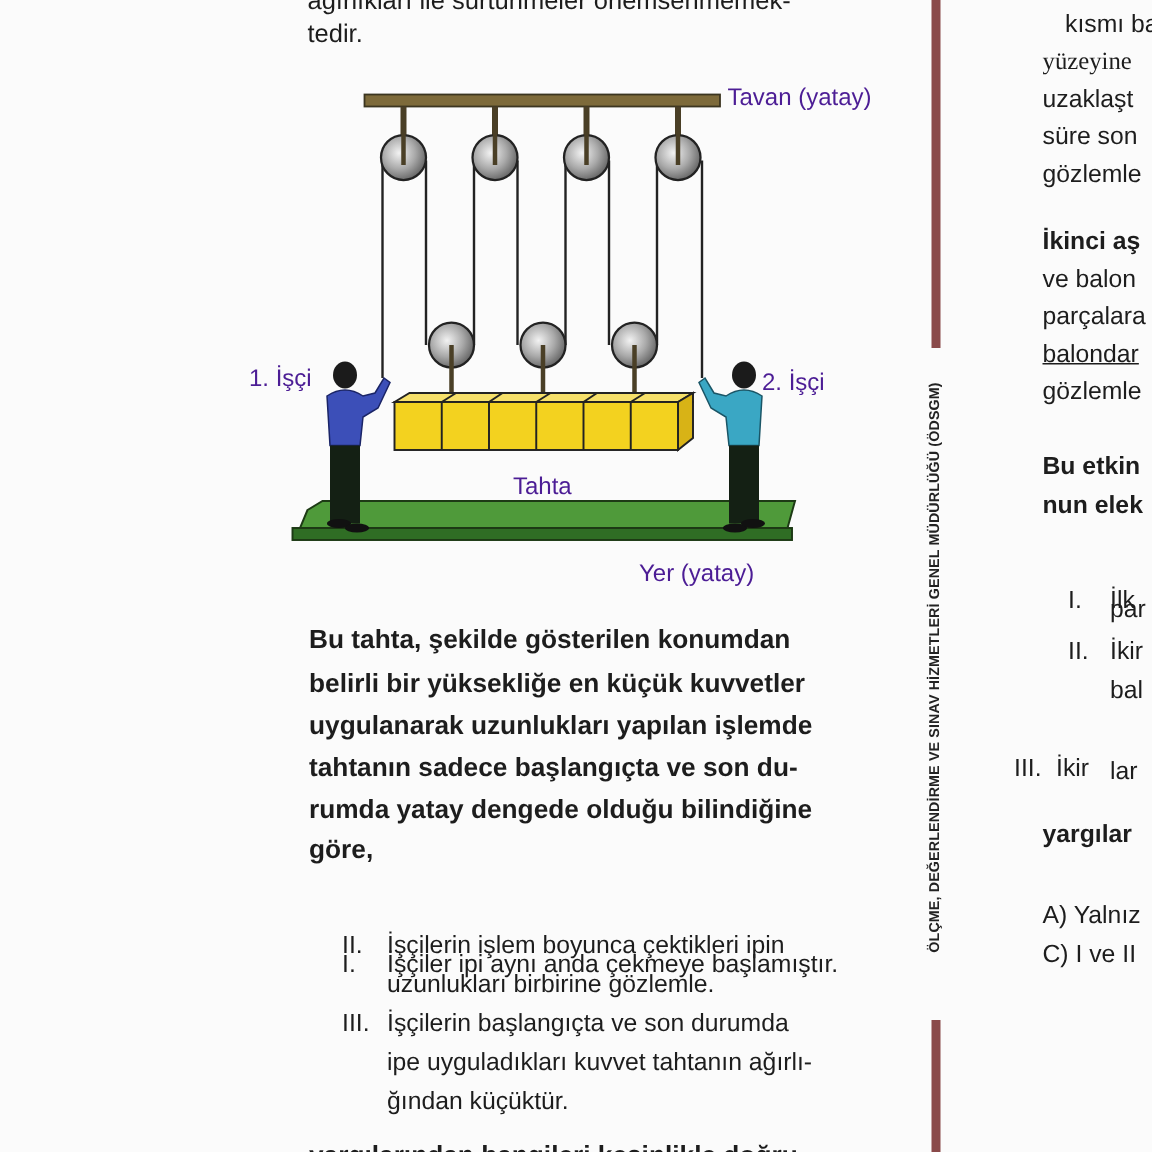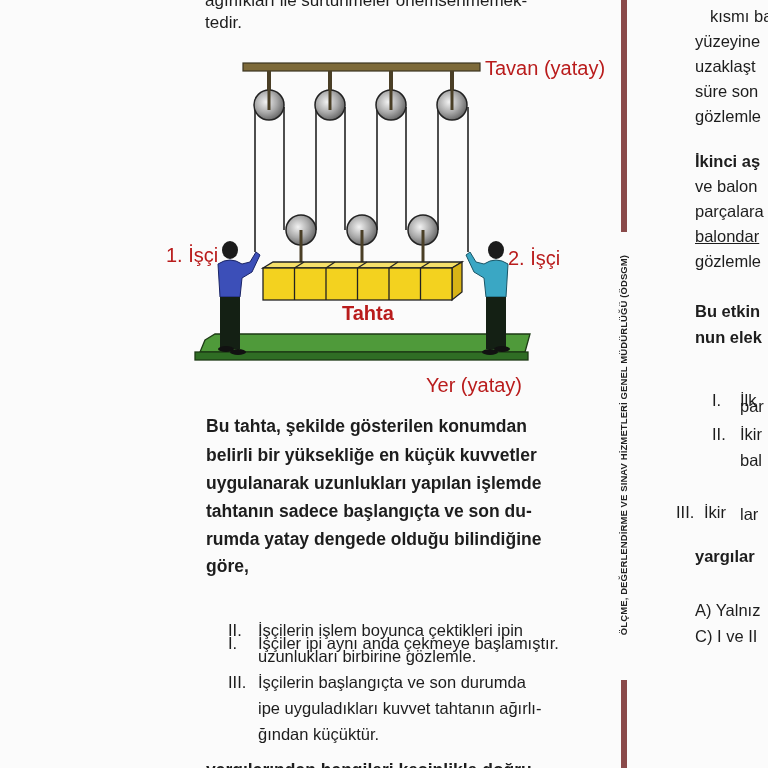--- a/index.html
+++ b/index.html
@@ -10,21 +10,21 @@
     color:#1d1d1d;
   }
   .abs { position:absolute; }
   .txt { font-size:17px; line-height:22px; white-space:nowrap; }
   .bold { font-weight:bold; }
   .top-line { left:205px; top:-10px; }
   .top-line2 { left:205px; top:12px; }
 
   
   #figure { position:absolute; left:160px; top:52px; width:450px; height:350px; }
-  .fig-label { position:absolute; font-size:20px; white-space:nowrap; color:#b91c1c; }
+  .fig-label { position:absolute; font-size:16px; white-space:nowrap; color:#4c1d95; }
 
   
   .q-line { left:206px; font-size:17.5px; font-weight:bold; line-height:26px; }
   .item { left:228px; font-size:16.5px; line-height:26px; }
   .item-num { display:inline-block; width:30px; }
   .item-cont { left:258px; font-size:16.5px; line-height:26px; }
 
   
   #side-bar-top { left:621px; top:0; width:6px; height:232px; background:#8a4a4a; }
   #side-bar-bot { left:621px; top:680px; width:6px; height:88px; background:#8a4a4a; }
@@ -128,21 +128,21 @@
       <ellipse cx="336" cy="198" rx="8" ry="9" fill="#1b1b1b"></ellipse>
       <path d="M348 212 Q336 204 324 212 L316 210 L310 200 L306 203 L314 220 L324 226 L326 245 L346 245 Z" fill="#3aa7c4" stroke="#1a5566" stroke-width="1"></path>
       <rect x="326" y="245" width="20" height="52" fill="#142014"></rect>
       <ellipse cx="330" cy="300" rx="8" ry="3" fill="#111"></ellipse>
       <ellipse cx="342" cy="297" rx="8" ry="3" fill="#111"></ellipse>
     </g>
   </svg>
   <div class="fig-label" style="left:325px; top:5px;">Tavan (yatay)</div>
   <div class="fig-label" style="left:6px; top:192px;">1. İşçi</div>
   <div class="fig-label" style="left:348px; top:195px;">2. İşçi</div>
-  <div class="fig-label" style="left:182px; top:250px;font-weight:bold;">Tahta</div>
+  <div class="fig-label" style="left:182px; top:264px;">Tahta</div>
   <div class="fig-label" style="left:266px; top:322px;">Yer (yatay)</div>
 </div>
 
 <div class="abs q-line" style="top:413px;">Bu tahta, şekilde gösterilen konumdan</div>
 <div class="abs q-line" style="top:442px;">belirli bir yüksekliğe en küçük kuvvetler</div>
 <div class="abs q-line" style="top:470px;">uygulanarak uzunlukları yapılan işlemde</div>
 <div class="abs q-line" style="top:498px;">tahtanın sadece başlangıçta ve son du-</div>
 <div class="abs q-line" style="top:526px;">rumda yatay dengede olduğu bilindiğine</div>
 <div class="abs q-line" style="top:553px;">göre,</div>
 
@@ -159,21 +159,21 @@
 <div class="abs item-cont" style="top:695px;">ipe uyguladıkları kuvvet tahtanın ağırlı-</div>
 <div class="abs item-cont" style="top:721px;">ğından küçüktür.</div>
 
 <div class="abs q-line" style="top:757px;">yargılarından hangileri kesinlikle doğru</div>
 
 <div id="side-bar-top" class="abs"></div>
 <div id="side-bar-bot" class="abs"></div>
 <div id="side-text" class="abs">ÖLÇME, DEĞERLENDİRME VE SINAV HİZMETLERİ GENEL MÜDÜRLÜĞÜ  (ÖDSGM)</div>
 
 <div class="abs right-txt" style="top:4px;margin-left:15px;">kısmı ba</div>
-<div class="abs right-txt" style="top:29px;">yüzeyine</div>
+<div class="abs right-txt" style="top:29px;font-family:Liberation Serif, serif;">yüzeyine</div>
 <div class="abs right-txt" style="top:54px;">uzaklaşt</div>
 <div class="abs right-txt" style="top:79px;">süre son</div>
 <div class="abs right-txt" style="top:104px;">gözlemle</div>
 
 <div class="abs right-txt bold" style="top:149px;text-align:center;">İkinci aş</div>
 <div class="abs right-txt" style="top:174px;">ve balon</div>
 <div class="abs right-txt" style="top:199px;">parçalara</div>
 <div class="abs right-txt" style="top:224px;text-decoration:underline;">balondar</div>
 <div class="abs right-txt" style="top:249px;">gözlemle</div>
 

